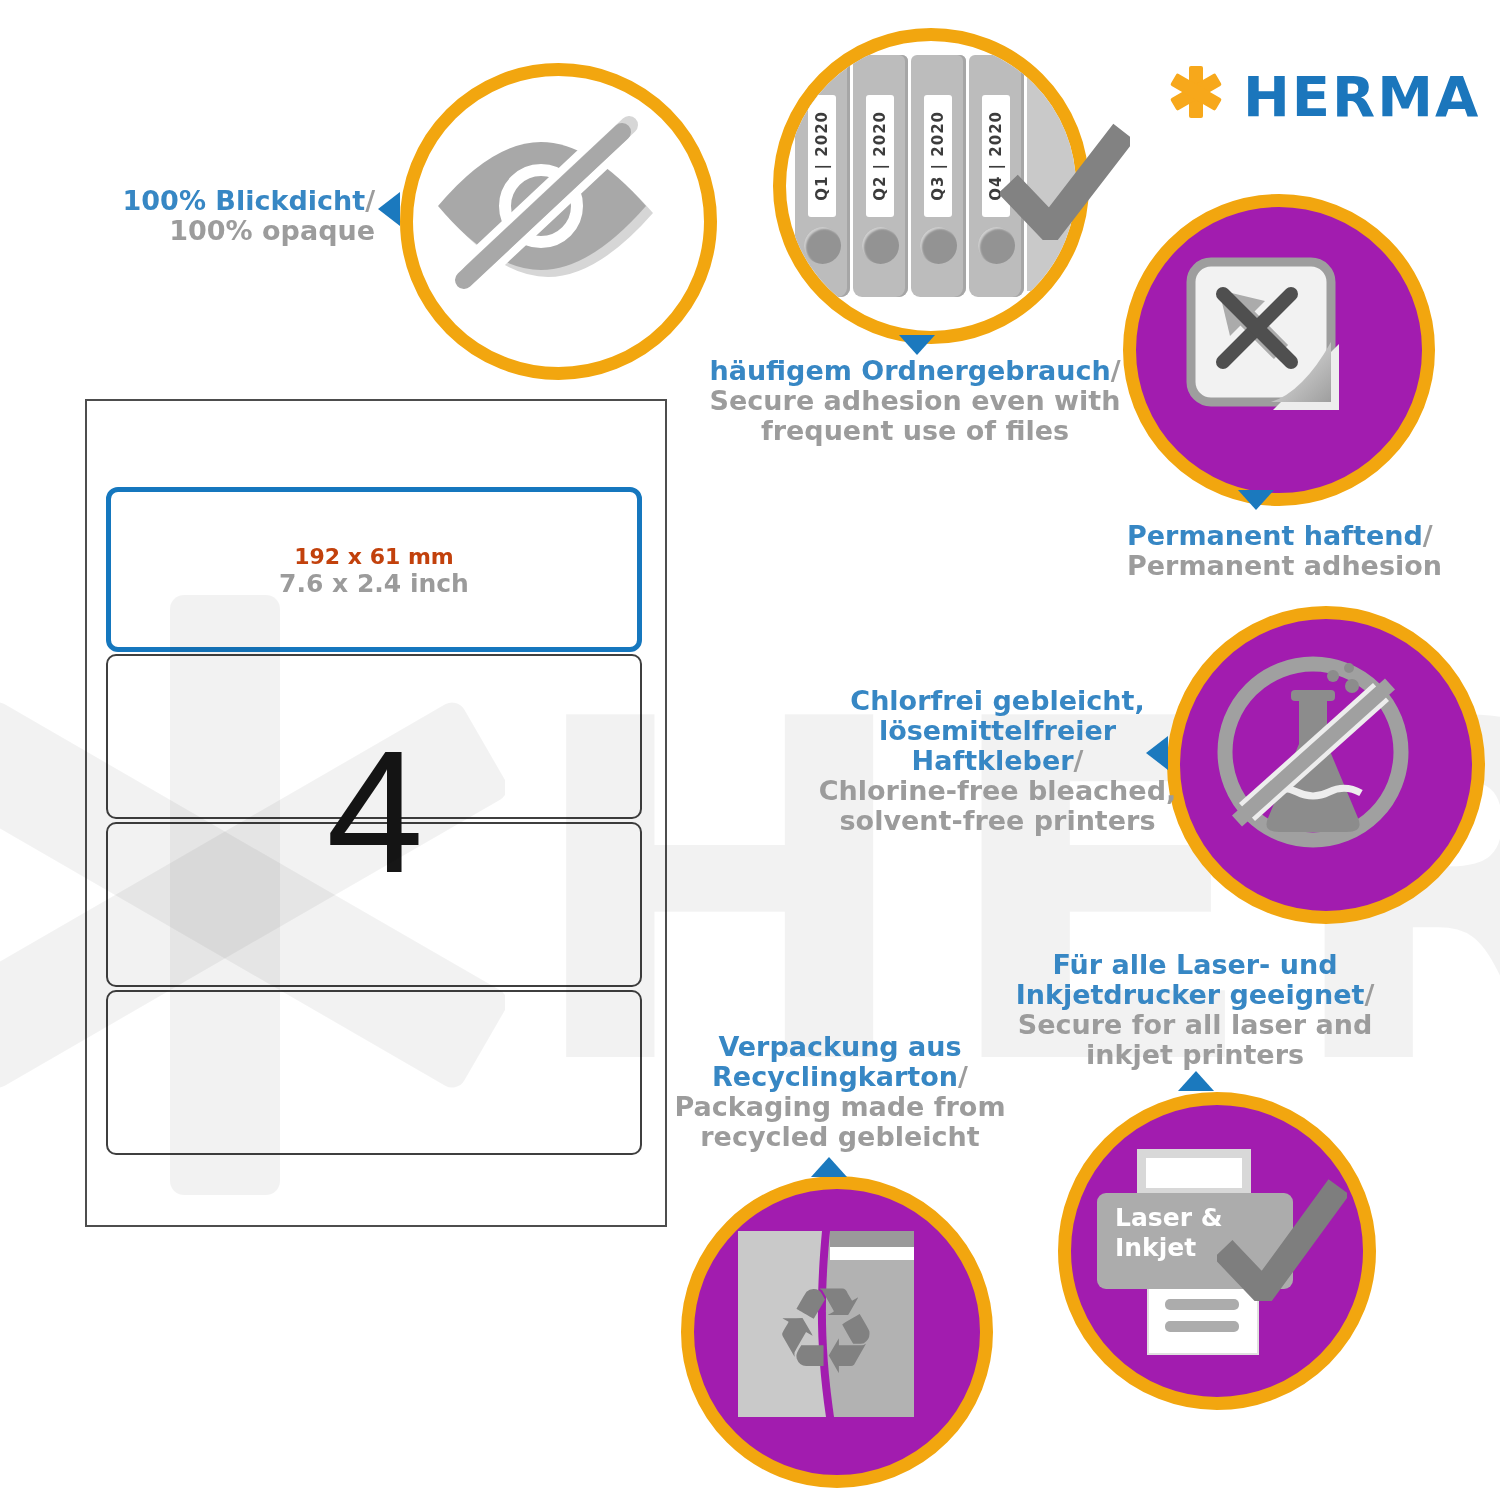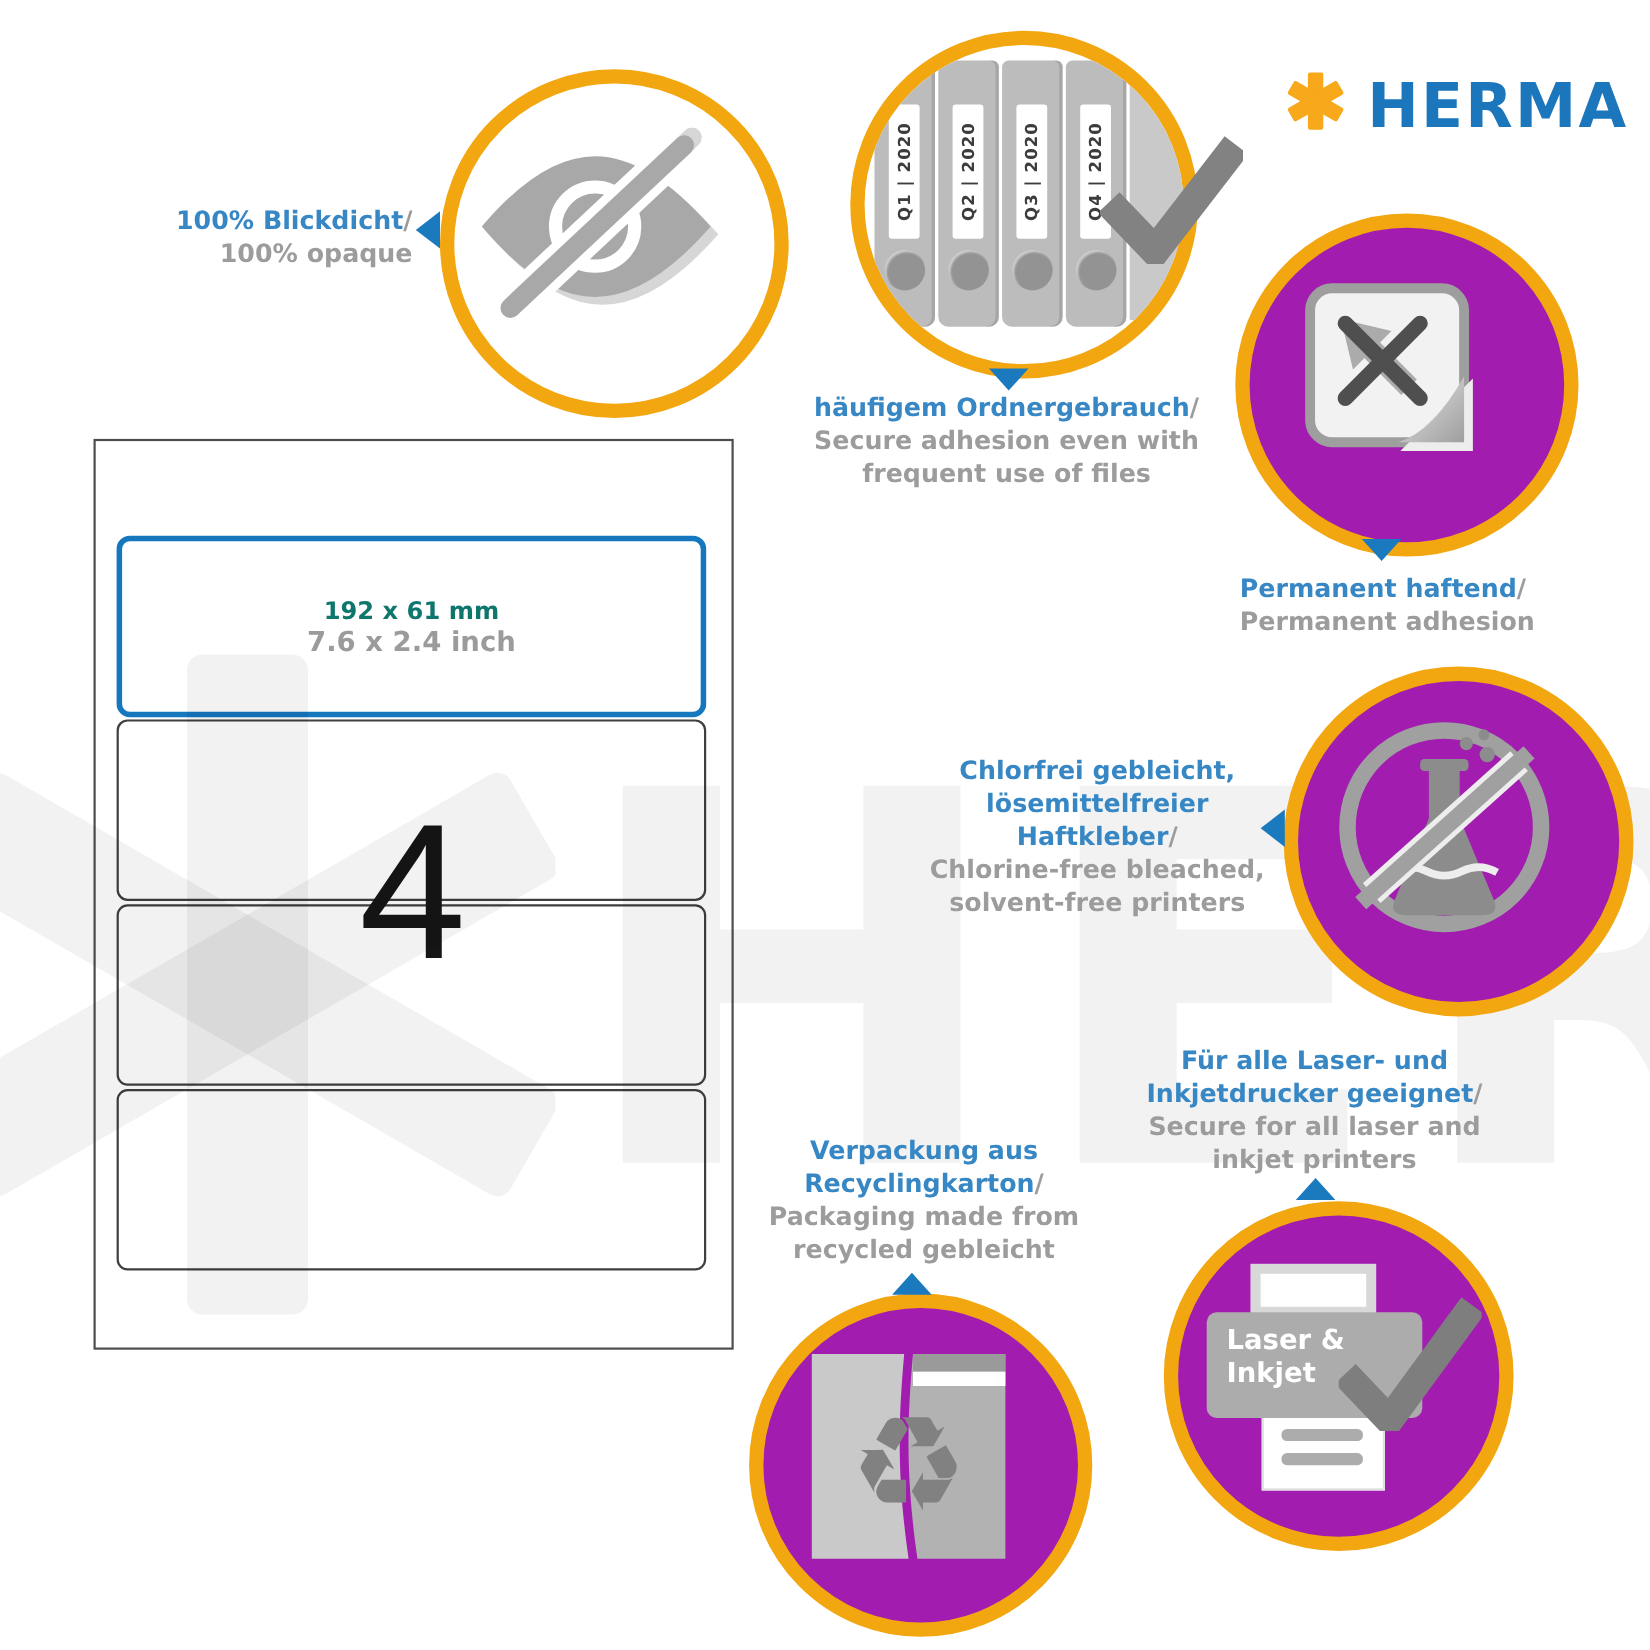--- a/index.html
+++ b/index.html
@@ -18,39 +18,39 @@
           z-index:3;overflow:hidden;}
   .circle.graybg{background:#a21caf;}
 
   
   .tri{position:absolute;width:0;height:0;z-index:4;}
   .tri-left {border-top:17px solid transparent;border-bottom:17px solid transparent;border-right:22px solid #1B79BE;}
   .tri-down {border-left:18px solid transparent;border-right:18px solid transparent;border-top:20px solid #1B79BE;}
   .tri-up   {border-left:18px solid transparent;border-right:18px solid transparent;border-bottom:20px solid #1B79BE;}
 
   
-  .cap{position:absolute;font-weight:bold;font-size:23px;line-height:30px;z-index:4;}
+  .cap{position:absolute;font-weight:bold;font-size:27px;line-height:30px;z-index:4;}
   .cap div{white-space:nowrap;}
   .cap.center{text-align:center;}
   .cap.right{text-align:right;}
   .de{color:#3787C4;}
   .en{color:#9C9C9C;}
 
   
   .logo-word{position:absolute;left:1243px;top:64px;font-size:56px;font-weight:bold;
              color:#1B76BC;letter-spacing:2px;z-index:4;}
 
   
   .page{position:absolute;left:85px;top:399px;width:578px;height:824px;background:#fff;
         border:2px solid #4D4D4D;z-index:1;}
   .lbl{position:absolute;left:19px;width:536px;height:165px;background:#fff;
        border:2px solid #3F3F3F;border-radius:10px;box-sizing:border-box;}
   .lbl.blue{border:5px solid #1577BE;border-radius:12px;display:flex;flex-direction:column;
             align-items:center;justify-content:center;}
-  .dim-mm{font-size:22px;line-height:27px;font-weight:bold;color:#0f766e;}
+  .dim-mm{font-size:22px;line-height:27px;font-weight:bold;color:#c2410c;}
   .dim-inch{font-size:25px;line-height:27px;font-weight:bold;color:#9B9B9B;}
   .big-count{position:absolute;left:285px;top:738px;width:180px;height:146px;display:flex;
              align-items:center;justify-content:center;z-index:1;
              font-family:"Liberation Sans", sans-serif;font-size:175px;font-weight:400;
              color:#161616;line-height:1;}
 
   
   .binder{position:absolute;top:14px;width:55px;height:242px;background:#BCBCBC;
           border-radius:6px 6px 9px 9px;box-shadow:inset -3px 0 0 #A6A6A6;}
   .binder-label{position:absolute;left:13px;top:40px;width:28px;height:122px;background:#fff;

